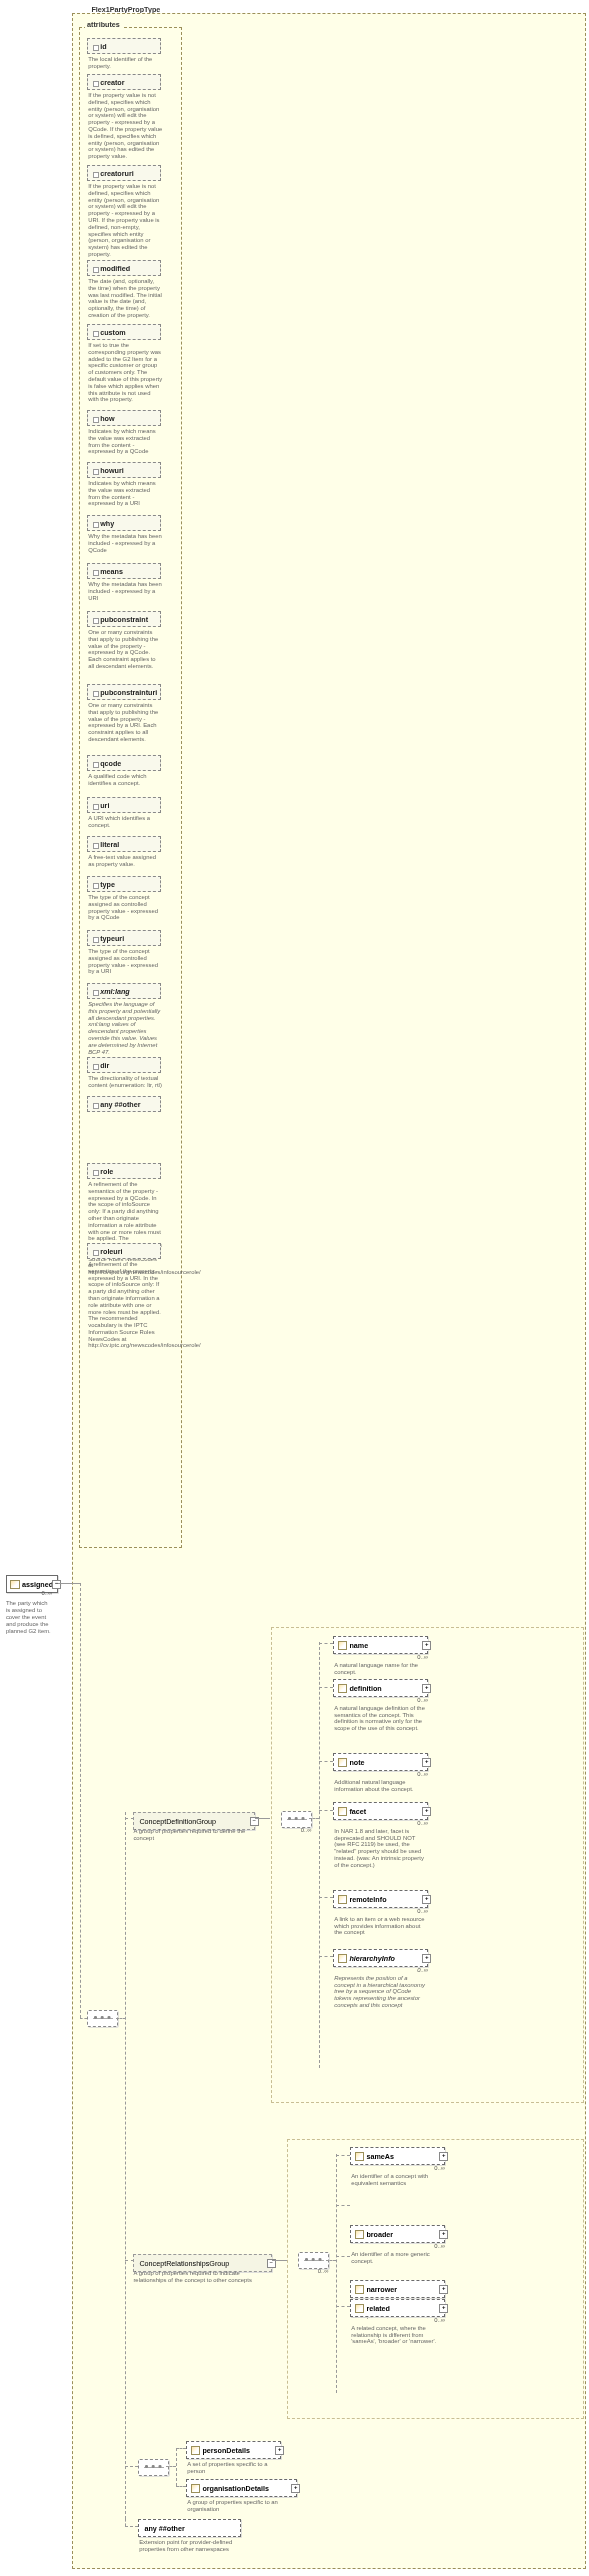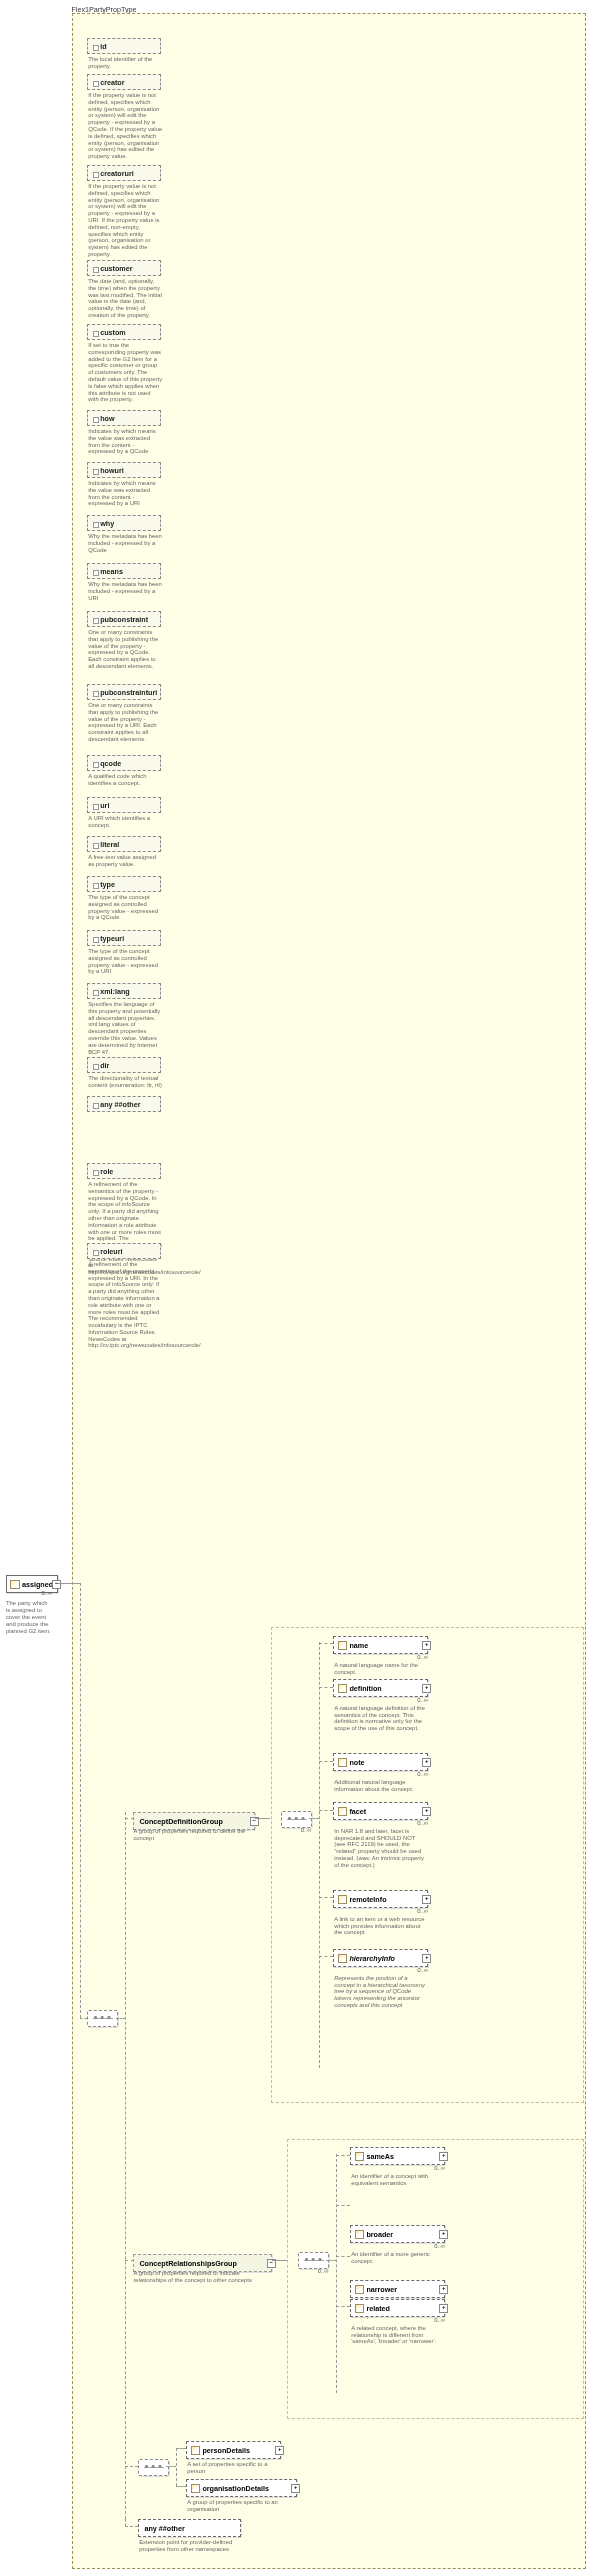--- a/index.html
+++ b/index.html
@@ -106,21 +106,21 @@
     width: 93px;
   }
 
   
   .group-box {
     position: absolute;
     box-sizing: border-box;
     border: 0.8px dashed #999;
     background: #f5f5e4;
     font-size: 7.2px;
-    font-weight: bold;
+    font-weight: normal;
     padding: 3.4px 5px;
     box-shadow: 0.8px 0.8px 0 #d8d8d8;
   }
   .group-desc {
     position: absolute;
     font-size: 5.9px;
     color: #666;
     line-height: 1.15;
   }
 
@@ -203,52 +203,55 @@
     color: #666;
     line-height: 1.15;
     width: 47px;
   }
 </style>
 </head>
 <body>
 
 <div class="canvas">
 
-  <div style="position:absolute;left:68px;top:1.7px;font-size:7.2px;font-weight:normal;color:#333">Flex1PartyPropType</div>
+  <div style="position:absolute;left:88px;top:1.7px;font-size:7.2px;font-weight:bold;color:#333">Flex1PartyPropType</div>
 
   <div class="dashed-box" style="left:69px;top:10px;width:512px;height:2554px;"></div>
 
   <div class="root-box" style="left:2.5px;top:1572px;width:52px;">
     <span class="ico"></span>
     <span>assignedTo</span>
     <span class="exp">−</span>
   </div>
   <div style="position:absolute;left:38px;top:1587px;font-size:5.9px;color:#555">0..∞</div>
   <div class="root-desc" style="left:2.5px;top:1597px">The party which is assigned to cover the event and produce the planned G2 item.</div>
 
   <div class="hline" style="left:55px;top:1580px;width:14.3px"></div>
 
   <div class="hline" style="left:69px;top:1580px;width:8.4px"></div>
 
+  <div class="dashed-box" style="left:76px;top:23.6px;width:101px;height:1519px;">
+    <span class="box-title inner">attributes</span>
+  </div>
 
   <div id="attrs-host">
       <div class="attr" style="top: 35px;">
         <div class="attr-head">id</div>
         <div class="attr-desc">The local identifier of the property.</div>
       </div>
       <div class="attr" style="top: 71px;">
         <div class="attr-head">creator</div>
         <div class="attr-desc">If the property value is not defined, specifies which entity (person, organisation or system) will edit the property - expressed by a QCode. If the property value is defined, specifies which entity (person, organisation or system) has edited the property value.</div>
       </div>
       <div class="attr" style="top: 162px;">
         <div class="attr-head">creatoruri</div>
         <div class="attr-desc">If the property value is not defined, specifies which entity (person, organisation or system) will edit the property - expressed by a URI. If the property value is defined, non-empty, specifies which entity (person, organisation or system) has edited the property.</div>
       </div>
       <div class="attr" style="top: 257px;">
-        <div class="attr-head">customer</div>
+        <div class="attr-head">modified</div>
         <div class="attr-desc">The date (and, optionally, the time) when the property was last modified. The initial value is the date (and, optionally, the time) of creation of the property.</div>
       </div>
       <div class="attr" style="top: 321px;">
         <div class="attr-head">custom</div>
         <div class="attr-desc">If set to true the corresponding property was added to the G2 Item for a specific customer or group of customers only. The default value of this property is false which applies when this attribute is not used with the property.</div>
       </div>
       <div class="attr" style="top: 407px;">
         <div class="attr-head">how</div>
         <div class="attr-desc">Indicates by which means the value was extracted from the content - expressed by a QCode</div>
       </div>
@@ -285,21 +288,21 @@
         <div class="attr-desc">A free-text value assigned as property value.</div>
       </div>
       <div class="attr" style="top: 873px;">
         <div class="attr-head">type</div>
         <div class="attr-desc">The type of the concept assigned as controlled property value - expressed by a QCode</div>
       </div>
       <div class="attr" style="top: 927px;">
         <div class="attr-head">typeuri</div>
         <div class="attr-desc">The type of the concept assigned as controlled property value - expressed by a URI</div>
       </div>
-      <div class="attr" style="top: 980px;">
+      <div class="attr" style="top: 980px; font-style: italic;">
         <div class="attr-head">xml:lang</div>
         <div class="attr-desc">Specifies the language of this property and potentially all descendant properties. xml:lang values of descendant properties override this value. Values are determined by Internet BCP 47.</div>
       </div>
       <div class="attr" style="top: 1054px;">
         <div class="attr-head">dir</div>
         <div class="attr-desc">The directionality of textual content (enumeration: ltr, rtl)</div>
       </div>
       <div class="attr" style="top: 1093px;">
         <div class="attr-head">any ##other</div>
       </div>

